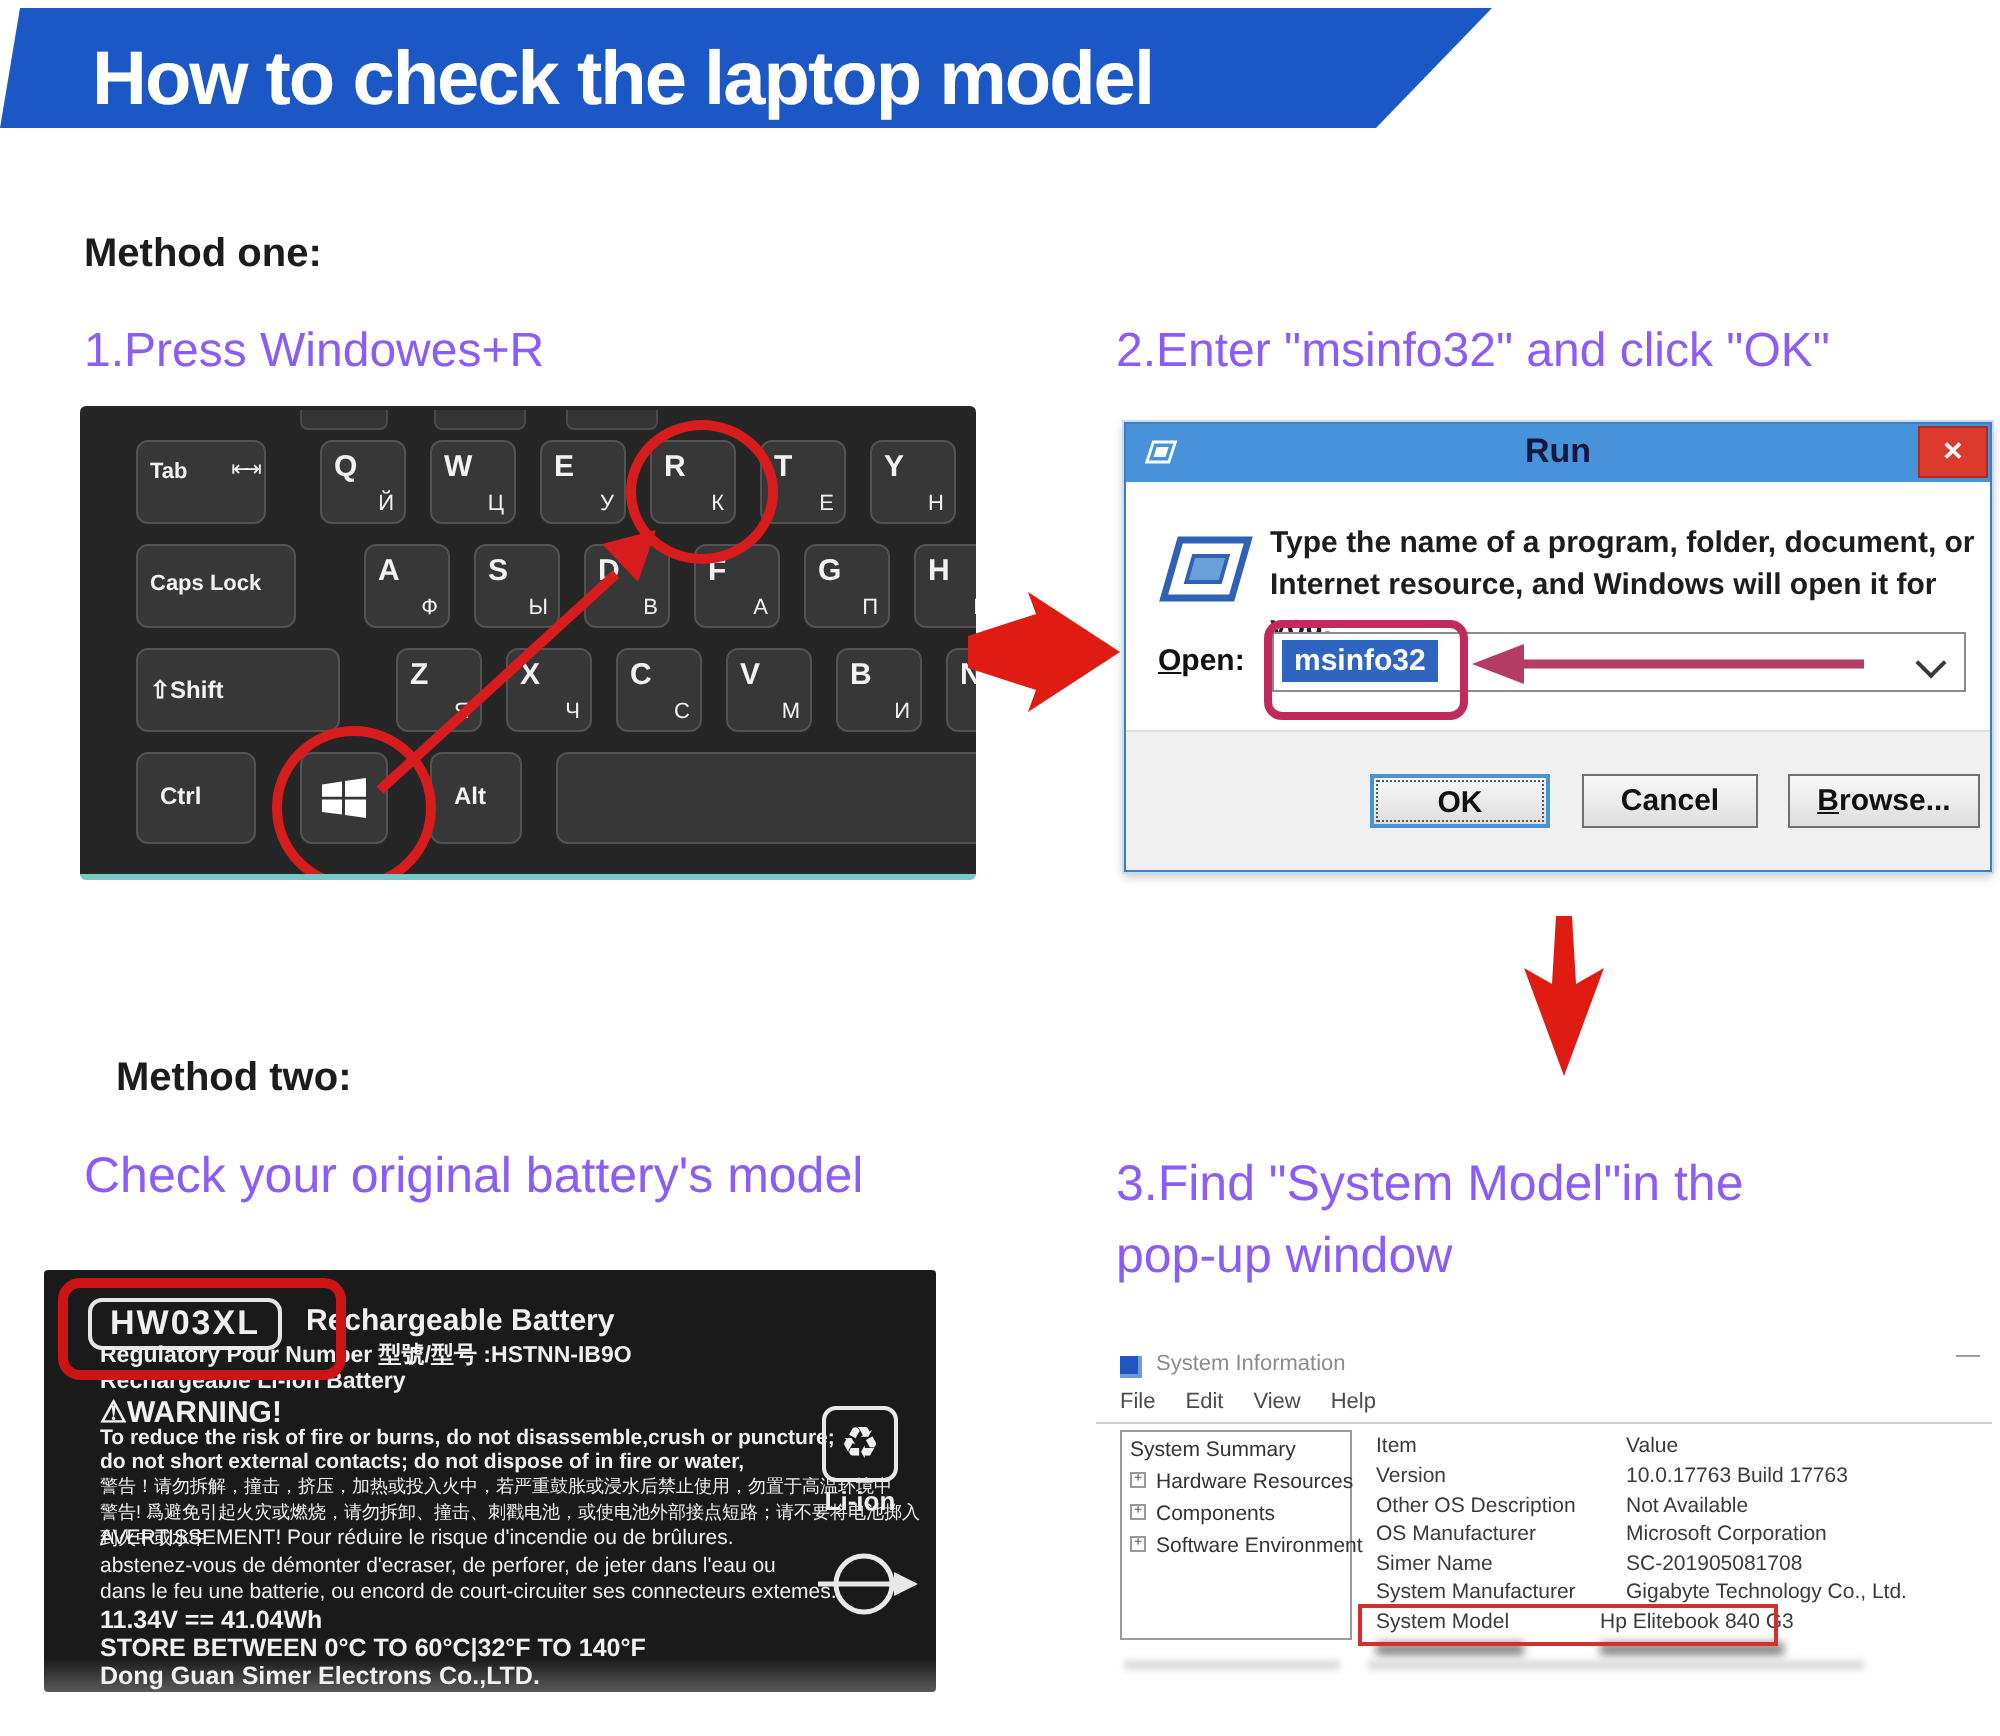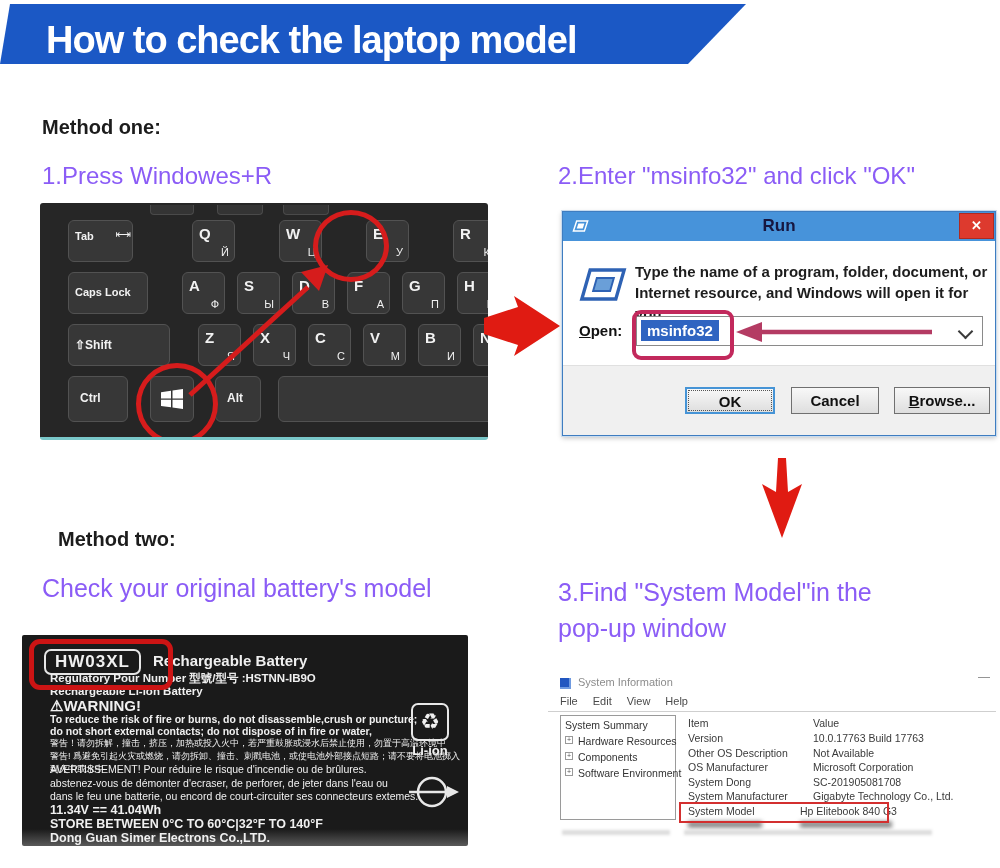--- a/index.html
+++ b/index.html
@@ -18,21 +18,21 @@
   #step1{left:42px;top:162px;} #step2{left:558px;top:162px;}
   #m2-sub{left:42px;top:574px;font-size:25px;}
   #step3{left:558px;top:574px;font-size:25px;line-height:36px;}
 
   
   .keyboard{position:absolute;left:40px;top:203px;width:448px;height:234px;background:#262626;
             border-radius:3px;overflow:hidden;border-bottom:3px solid #79c7c9;box-sizing:content-box;}
   .kb-top span{position:absolute;top:2px;height:9px;border-radius:0 0 4px 4px;background:#343434;border:1px solid #4a4a4a;border-top:none;}
   .kb-top span:nth-child(1){left:110px;width:42px;} .kb-top span:nth-child(2){left:177px;width:44px;} .kb-top span:nth-child(3){left:243px;width:44px;}
   .kb-row{position:absolute;left:28px;display:flex;}
-  .row0{top:17px;gap:32px;} .row1{top:69px;} .row2{top:121px;} .row3{top:173px;}
+  .row0{top:17px;} .row1{top:69px;} .row2{top:121px;} .row3{top:173px;}
   .key{position:relative;height:42px;background:#373737;border:1px solid #525252;border-radius:6px;
        box-sizing:border-box;color:#f2f2f2;flex:none;}
   .row3 .key{height:46px;}
   .key.letter{width:43px;margin-right:12px;}
   .kmain{position:absolute;left:6px;top:4px;font-size:15px;font-weight:bold;}
   .ksub{position:absolute;right:5px;bottom:3px;font-size:11px;}
   .key.tab{width:65px;margin-right:27px;} .tab .kmain{font-size:11px;top:9px;}
   .kglyph{position:absolute;right:4px;top:7px;font-size:11px;letter-spacing:-3px;}
   .key.caps{width:80px;margin-right:34px;} .caps .kmain{font-size:11px;top:13px;}
   .key.shift{width:102px;margin-right:28px;} .shift .kmain{font-size:12px;top:13px;}
@@ -377,21 +377,21 @@
         </div>
         <div class="si-row" style="top: 31.6px;">
           <span class="it">Other OS Description</span>
           <span class="va">Not Available</span>
         </div>
         <div class="si-row" style="top: 46.2px;">
           <span class="it">OS Manufacturer</span>
           <span class="va">Microsoft Corporation</span>
         </div>
         <div class="si-row" style="top: 60.8px;">
-          <span class="it">System Dong</span>
+          <span class="it">Simer Name</span>
           <span class="va">SC-201905081708</span>
         </div>
         <div class="si-row" style="top: 75.4px;">
           <span class="it">System Manufacturer</span>
           <span class="va">Gigabyte Technology Co., Ltd.</span>
         </div>
         <div class="si-row hl" style="top: 90px;">
           <span class="it">System Model</span>
           <span class="va">Hp Elitebook 840 G3</span>
           <div class="si-hl-box"></div>

